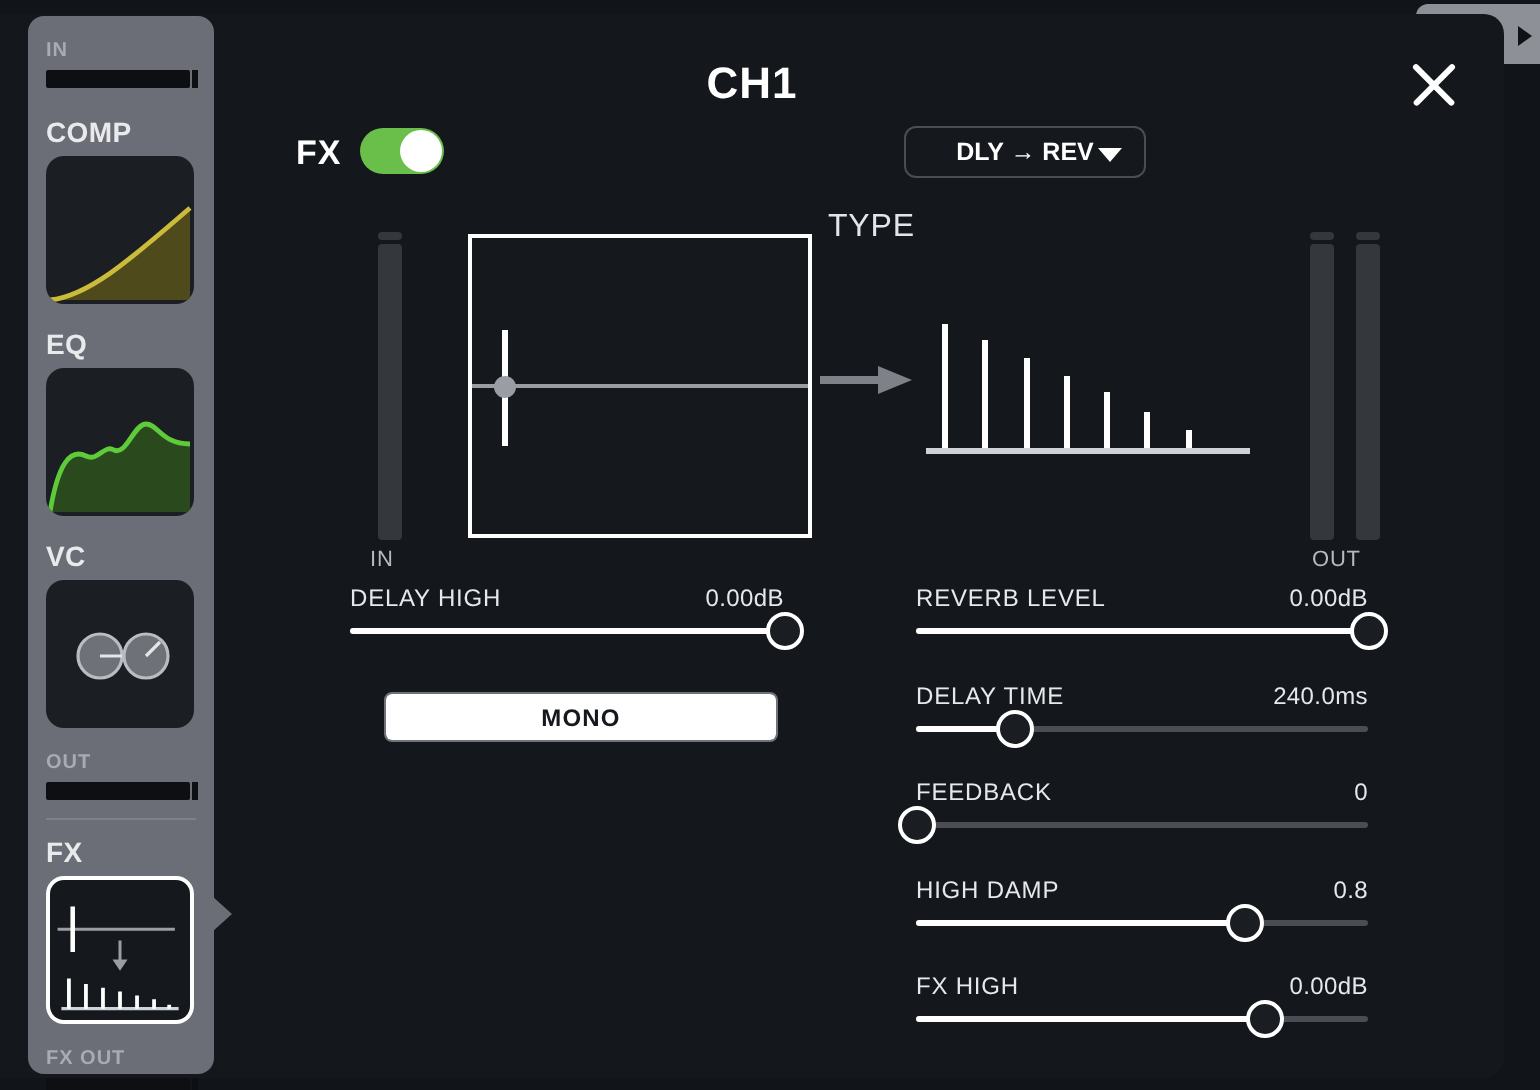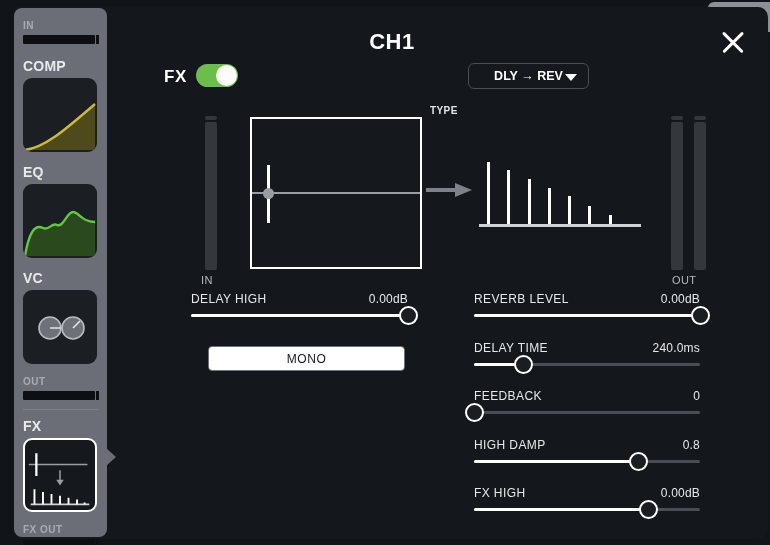--- a/index.html
+++ b/index.html
@@ -27,21 +27,21 @@
   .corner-tab-arrow {
     position: absolute; right: 4px; top: 11px;
     width: 0; height: 0;
     border-left: 7px solid #101215;
     border-top: 5px solid transparent;
     border-bottom: 5px solid transparent;
   }
 
   
   .main-panel {
-    position: absolute; left: 16px; top: 7px;
+    position: absolute; left: 0; top: 7px;
     width: 752px; height: 532px;
     background: #14171b;
     border-radius: 0 10px 10px 0;
     padding-left: 20px;
   }
 
   
   .sidebar {
     position: absolute; left: 14px; top: 8px;
     width: 93px; height: 529px;
@@ -131,21 +131,21 @@
     border-left: 6px solid transparent;
     border-right: 6px solid transparent;
     border-top: 7px solid #fff;
   }
   #dd-preset { left: 259px; top: 56px; width: 137px; }
   #dd-preset .dd-text { color: #b9bcc2; }
   #dd-type   { left: 452px; top: 56px; width: 121px; }
   #dd-type .dd-text { color: #fff; font-weight: 600; }
   .type-label {
     position: absolute; left: 414px; top: 62px;
-    color: #e3e5e8; font-size: 10px; font-weight: 700; letter-spacing: .4px; margin-top: 36px;
+    color: #e3e5e8; font-size: 16px; font-weight: 400; letter-spacing: .4px; margin-top: 36px;
   }
 
   
   .vmeter {
     position: absolute; width: 12px; background: #34373c; border-radius: 2px;
   }
   .vmeter .vcap {
     position: absolute; left: 0; top: -6px; width: 12px; height: 4px;
     background: #34373c; border-radius: 2px;
   }
@@ -218,21 +218,21 @@
   }
 
   
   .seg {
     position: absolute; left: 192px; top: 339px; width: 197px; height: 25px;
     border: 1px solid #6f7278; border-radius: 4px; overflow: hidden;
     display: flex;
   }
   .seg .seg-btn {
     flex: 1; display: flex; align-items: center; justify-content: center;
-    font-size: 12px; font-weight: 400; letter-spacing: .6px; cursor: pointer;
+    font-size: 12px; font-weight: 700; letter-spacing: .6px; cursor: pointer;
   }
   .seg .seg-btn.active { background: #ffffff; color: #15181c; }
   .seg .seg-btn.inactive { background: #15181c; color: #e6e8eb; }
 </style>
 </head>
 <body>
 
 <div id="app">
   <div class="bg-strip"></div>
 

